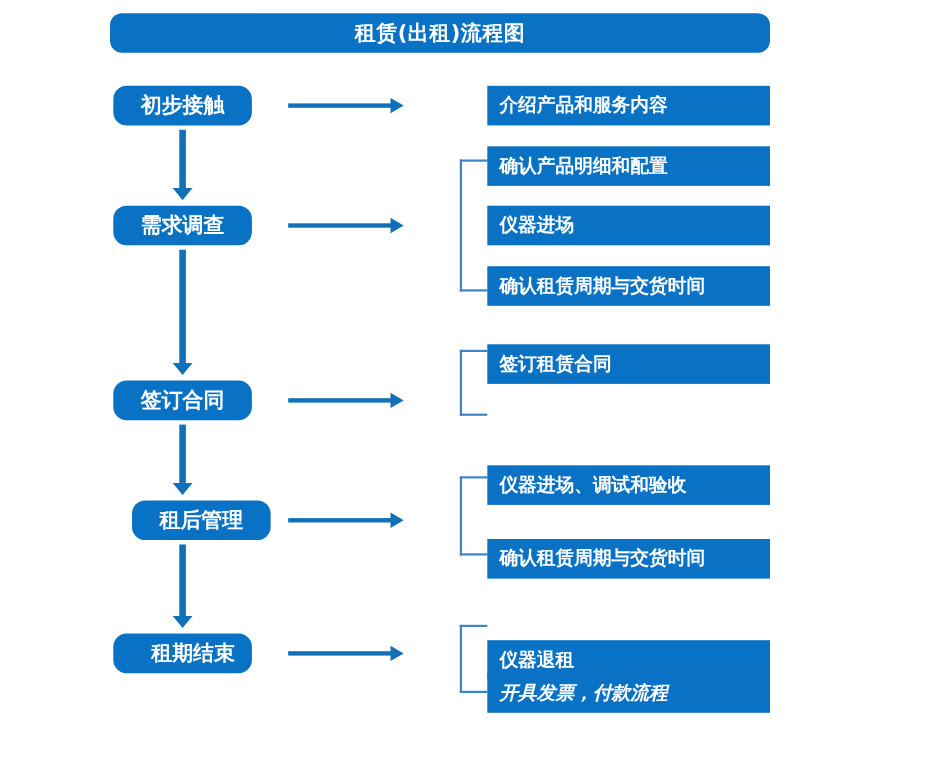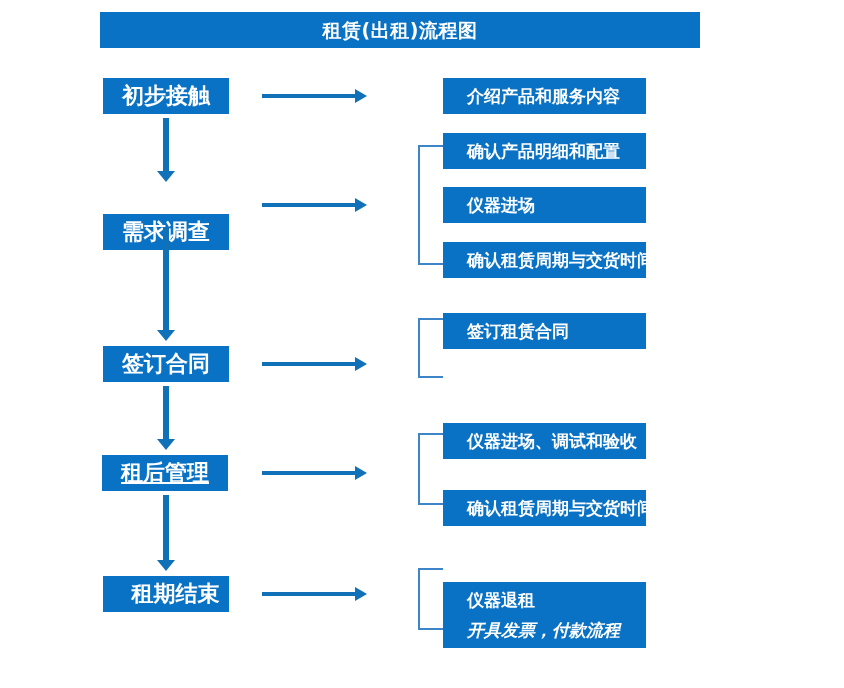--- a/index.html
+++ b/index.html
@@ -27,33 +27,35 @@
     white-space: nowrap;
   }
   .title-bar {
     left: 100px;
     top: 12px;
     width: 600px;
     height: 36px;
     justify-content: center;
     font-size: 19px;
     letter-spacing: 0.5px;
+    border-radius: 11px;
   }
   .stage-box {
     width: 126px;
     height: 36px;
     justify-content: center;
-    font-size: 22px;
+    font-size: 19px;
+    border-radius: 12px;
   }
   .detail-box {
     left: 443px;
-    width: 203px;
+    width: 257px;
     height: 36px;
     justify-content: flex-start;
-    padding-left: 24px;
+    padding-left: 11px;
     font-size: 17px;
   }
   
   .v-arrow {
     position: absolute;
     width: 20px;
   }
   .v-arrow .shaft {
     position: absolute;
     left: 7px;
@@ -107,25 +109,25 @@
 </style>
 </head>
 <body>
 
 <div id="canvas">
 
   <div class="box title-bar">租赁(出租)流程图</div>
 
   <div class="box stage-box" style="left:103px; top:78px;">初步接触</div>
 
-  <div class="box stage-box" style="left:103px; top:187px;margin-top:27px;">需求调查</div>
+  <div class="box stage-box" style="left:103px; top:187px;">需求调查</div>
 
   <div class="box stage-box" style="left:103px; top:346px;">签订合同</div>
 
-  <div class="box stage-box" style="left:102px; top:455px;text-decoration:underline;">租后管理</div>
+  <div class="box stage-box" style="left:120px; top:455px;">租后管理</div>
 
   <div class="box stage-box" style="left:103px; top:576px;padding-left:19px;">租期结束</div>
 
   <div class="v-arrow" style="left:156px; top:118px; height:64px;">
     <div class="shaft" style="height:53px;"></div>
     <div class="head" style="top:53px;"></div>
   </div>
 
   <div class="v-arrow" style="left:156px; top:227px; height:114px;">
     <div class="shaft" style="height:103px;"></div>

